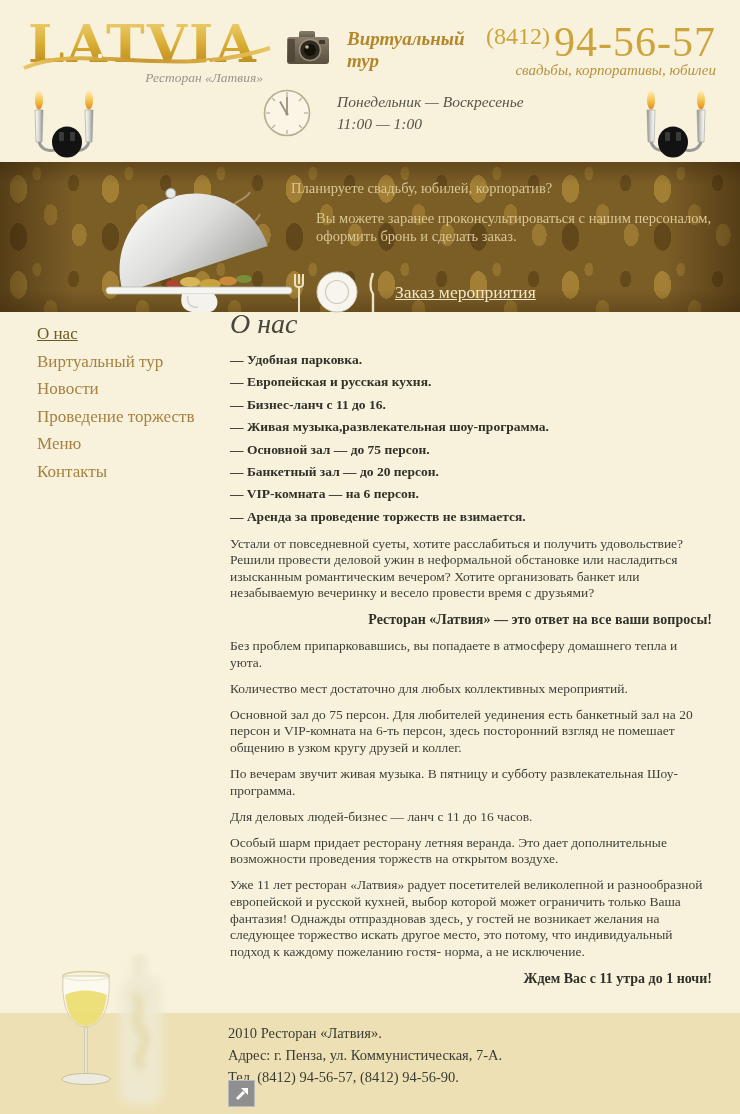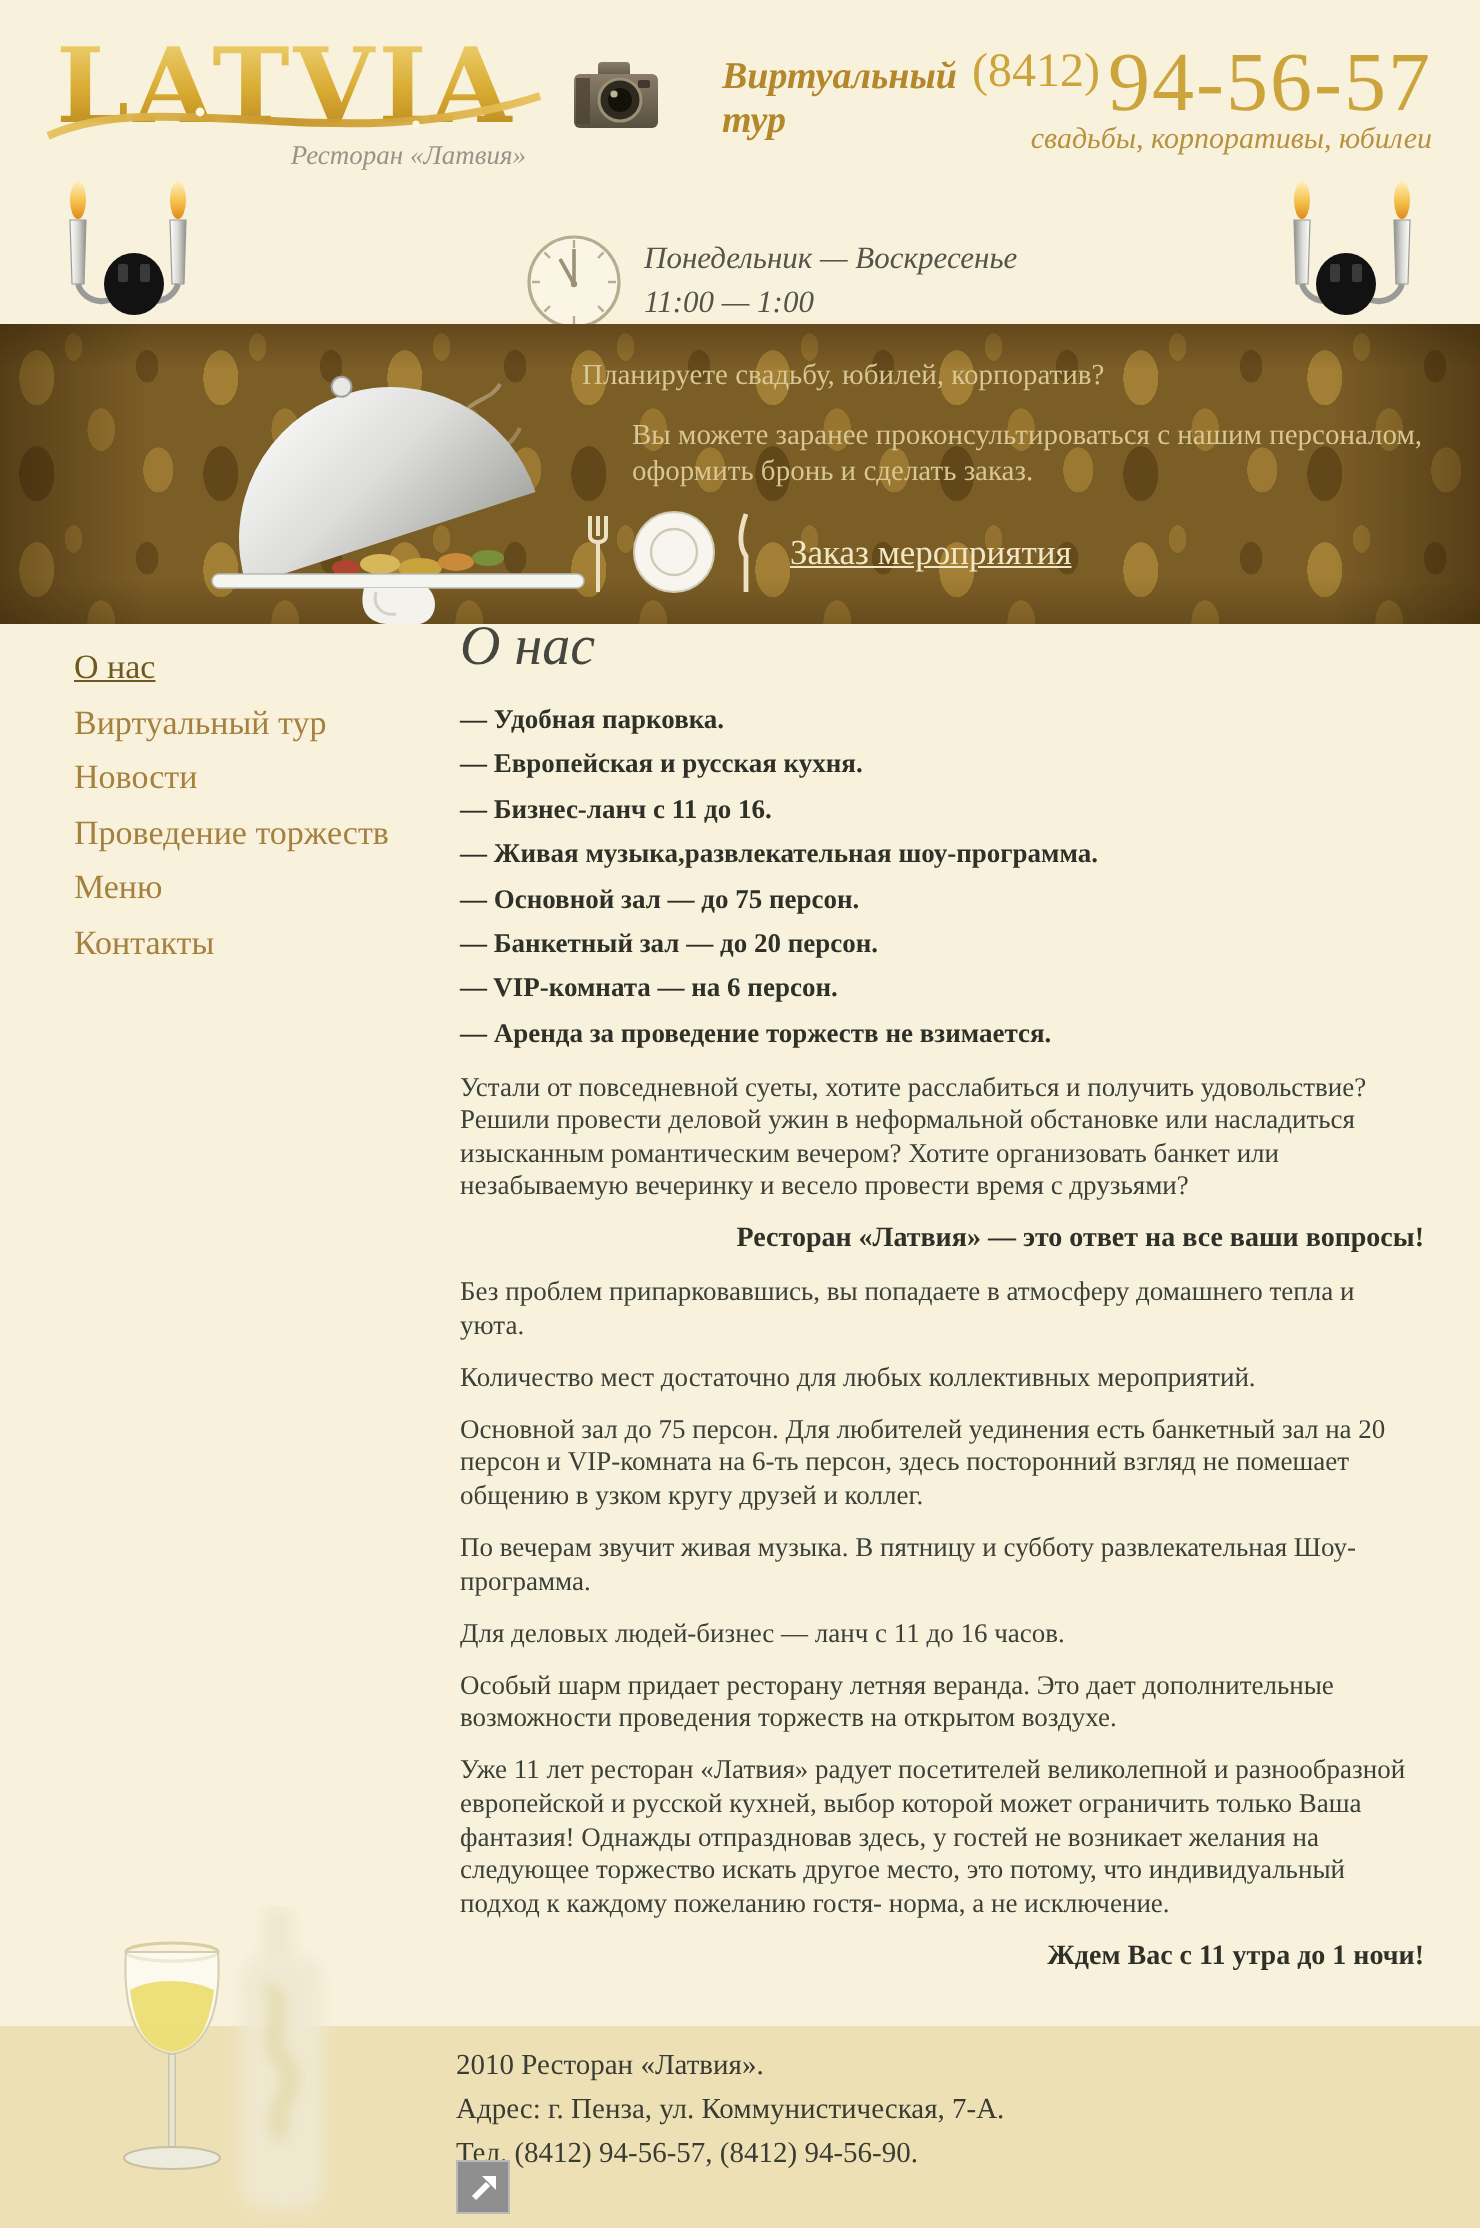--- a/index.html
+++ b/index.html
@@ -7,30 +7,30 @@
 
   
   .header{position:absolute;top:0;left:0;width:740px;height:124px;background:#f8f2dc;}
   .logo{position:absolute;left:28px;top:16px;width:235px;cursor:pointer;}
   .logo-title{font-family:"DejaVu Serif",serif;font-weight:bold;font-size:52px;line-height:56px;letter-spacing:2px;
     background:linear-gradient(180deg,#f0d478 0%,#d8ab32 52%,#b2801a 100%);
     -webkit-background-clip:text;background-clip:text;color:transparent;position:relative;z-index:1;}
   .logo-swoosh{position:absolute;left:-6px;top:18px;width:250px;height:46px;z-index:2;pointer-events:none;}
   .logo-subtitle{text-align:right;color:#97948a;font-style:italic;font-size:13.5px;margin-top:-2px;position:relative;z-index:3;}
 
-  .vtour{position:absolute;left:286px;top:28px;display:flex;gap:29px;align-items:flex-start;cursor:pointer;}
+  .vtour{position:absolute;left:286px;top:28px;display:flex;gap:15px;align-items:flex-start;cursor:pointer;}
   .vtour-label{font-style:italic;font-weight:bold;font-size:19px;color:#b3872c;line-height:22px;white-space:pre-line;}
 
   .phone{position:absolute;right:24px;top:20px;text-align:right;}
   .phone-line{color:#cda43c;white-space:nowrap;}
   .phone-code{font-size:24px;vertical-align:12px;letter-spacing:0;}
   .phone-number{font-size:42px;line-height:44px;letter-spacing:1px;}
   .phone-tagline{font-style:italic;font-size:15px;color:#b6913f;margin-top:-2px;}
 
-  .schedule{position:absolute;left:262px;top:88px;display:flex;gap:10px;align-items:center;margin-top:28px;}
+  .schedule{position:absolute;left:262px;top:88px;display:flex;gap:25px;align-items:center;}
   .schedule-text{font-style:italic;color:#55544a;font-size:15.5px;line-height:22px;}
 
   .sconce{position:absolute;top:90px;width:86px;height:68px;}
   .sconce.left{left:26px;}
   .sconce.right{right:26px;transform:scaleX(-1);}
 
   
   .banner{position:absolute;top:162px;left:0;width:740px;height:150px;background-color:#7b5d26;
     background-image:
       radial-gradient(ellipse 14px 22px at 20% 28%, rgba(201,162,66,.50) 0 62%, transparent 63%),
@@ -38,21 +38,21 @@
       radial-gradient(ellipse 11px 17px at 55% 55%, rgba(201,162,66,.36) 0 62%, transparent 63%),
       radial-gradient(ellipse 9px 13px at 80% 22%, rgba(66,44,10,.40) 0 62%, transparent 63%),
       radial-gradient(ellipse 12px 18px at 86% 76%, rgba(201,162,66,.40) 0 62%, transparent 63%),
       radial-gradient(ellipse 7px 11px at 40% 12%, rgba(201,162,66,.30) 0 62%, transparent 63%);
     background-size:92px 96px;}
   .banner::before{content:"";position:absolute;inset:0;
     background:linear-gradient(90deg,rgba(40,24,4,.45),transparent 10%,transparent 90%,rgba(40,24,4,.45)),
                linear-gradient(180deg,rgba(40,24,4,.30),transparent 15%,transparent 85%,rgba(40,24,4,.25));}
   .banner-heading{position:absolute;left:291px;top:18px;width:430px;color:#d8c694;font-size:14.5px;z-index:2;}
   .banner-paragraph{position:absolute;left:291px;top:47px;width:420px;color:#d8c694;font-size:14.5px;line-height:18px;z-index:2;margin-left:25px;}
-  .banner-cta{position:absolute;left:291px;top:92px;display:flex;align-items:center;gap:12px;z-index:2;cursor:pointer;}
+  .banner-cta{position:absolute;left:291px;top:108px;display:flex;align-items:center;gap:12px;z-index:2;cursor:pointer;}
   .cta-link{color:#f2e7c4;font-size:17.5px;text-decoration:underline;}
   .cloche{position:absolute;left:78px;top:8px;width:240px;height:142px;z-index:1;}
 
   
   .sidebar{position:absolute;left:37px;top:320px;font-size:17px;line-height:27.5px;}
   .sidebar .nav-item{display:block;color:#a5813f;text-decoration:none;cursor:pointer;}
   .sidebar .nav-item.active{color:#6d5a20;text-decoration:underline;}
 
   .content{position:absolute;left:230px;top:308px;width:482px;color:#3c4038;font-size:13.5px;}
   .page-title{font-size:28px;font-style:italic;font-weight:normal;color:#45463e;margin:0 0 13px 0;line-height:32px;}

